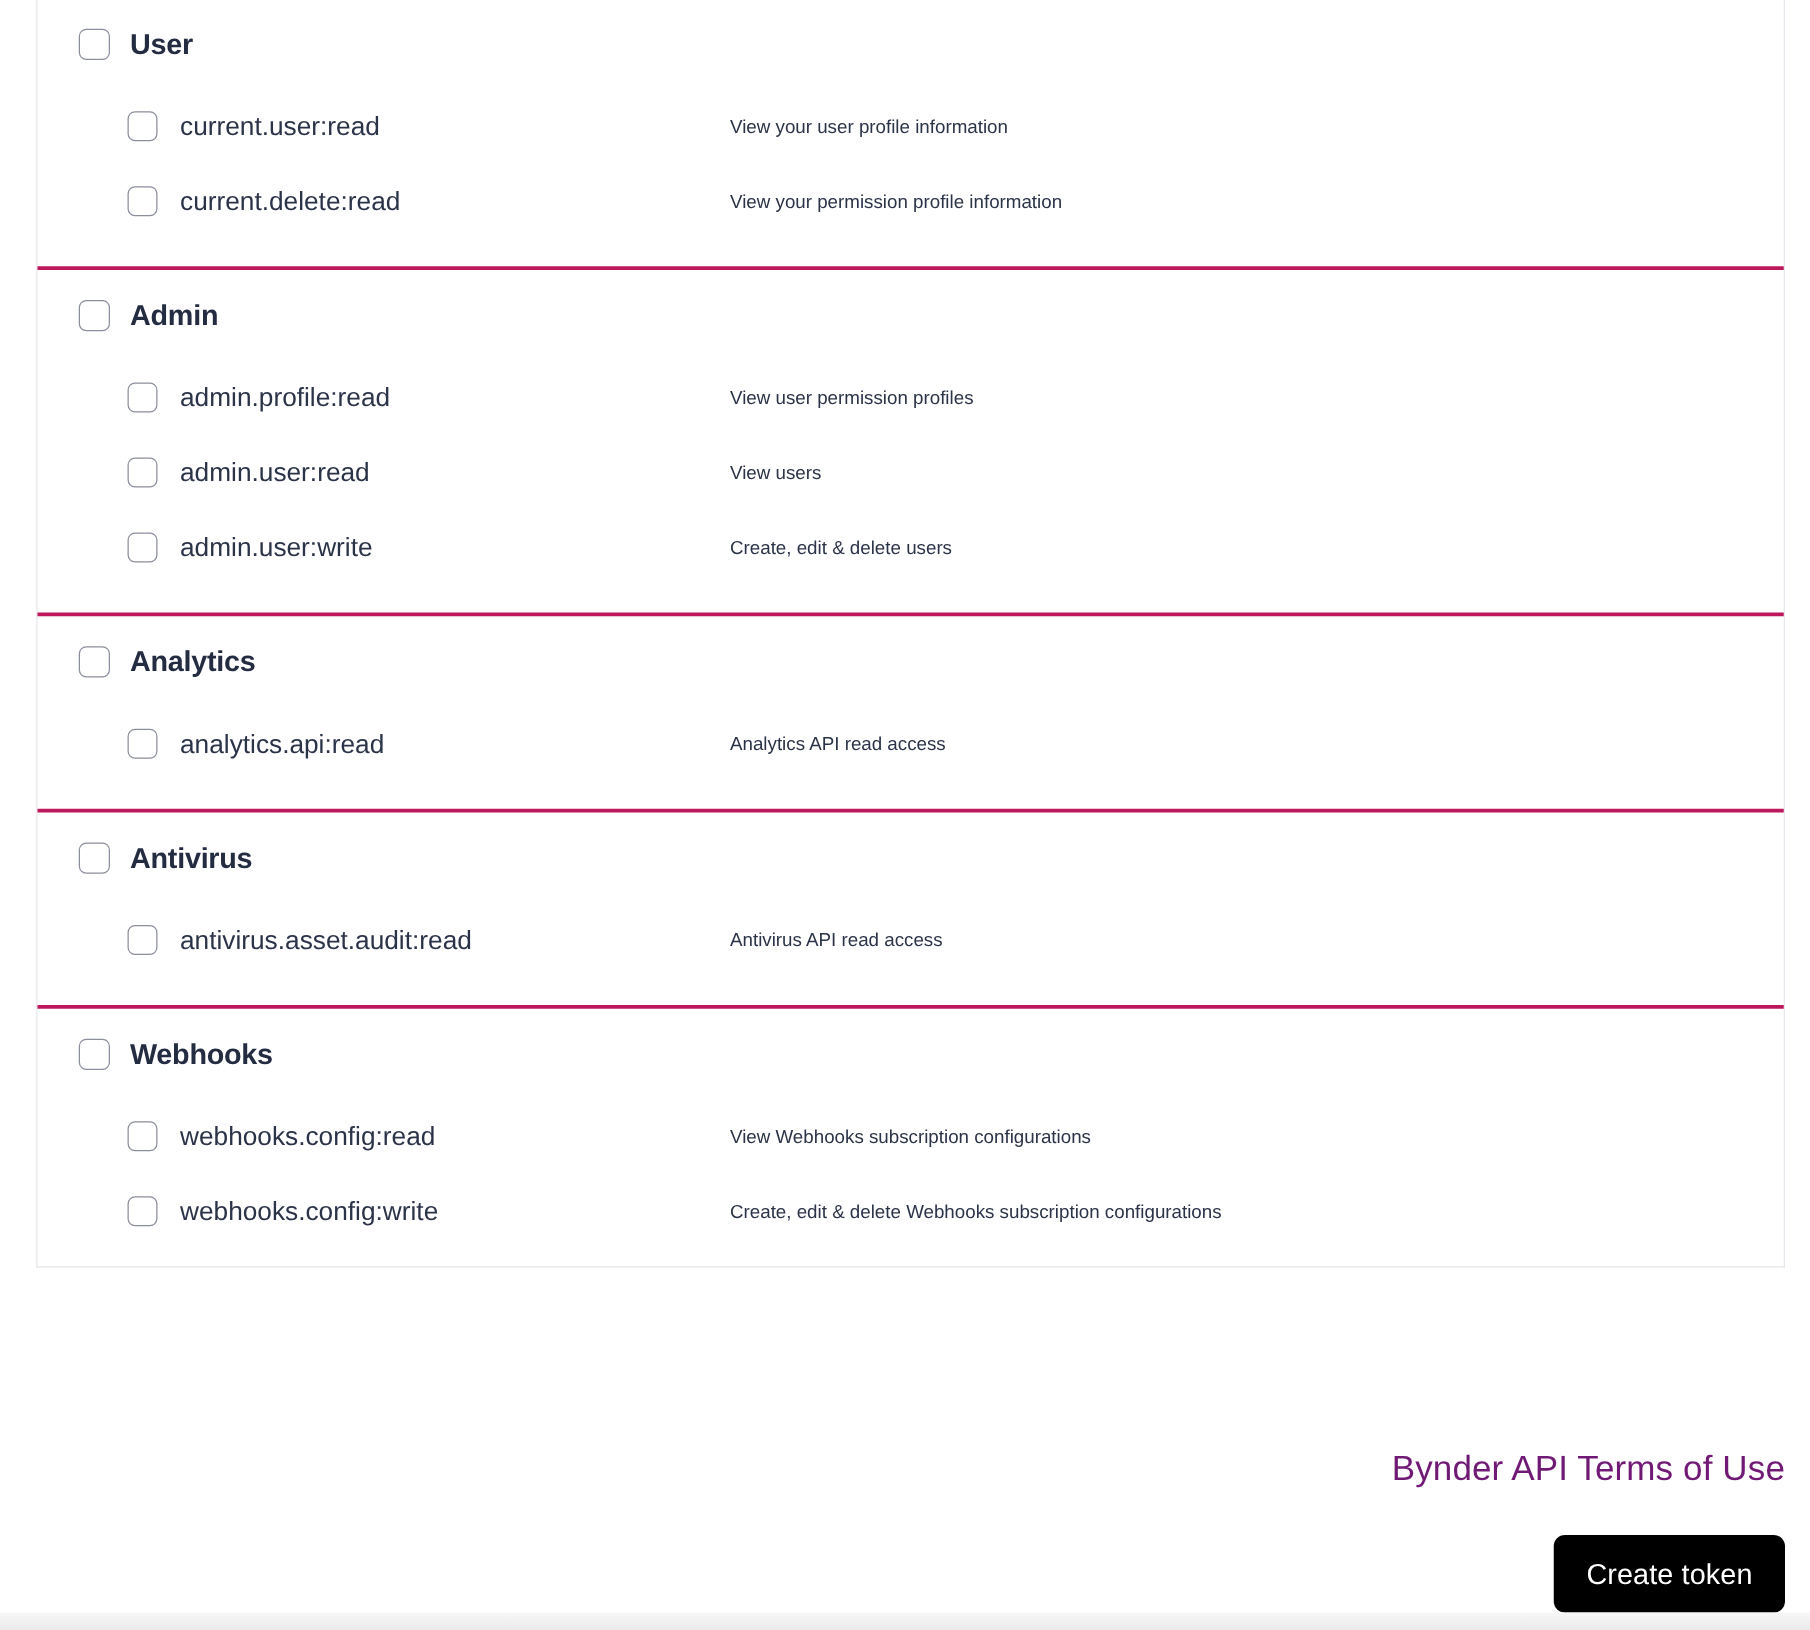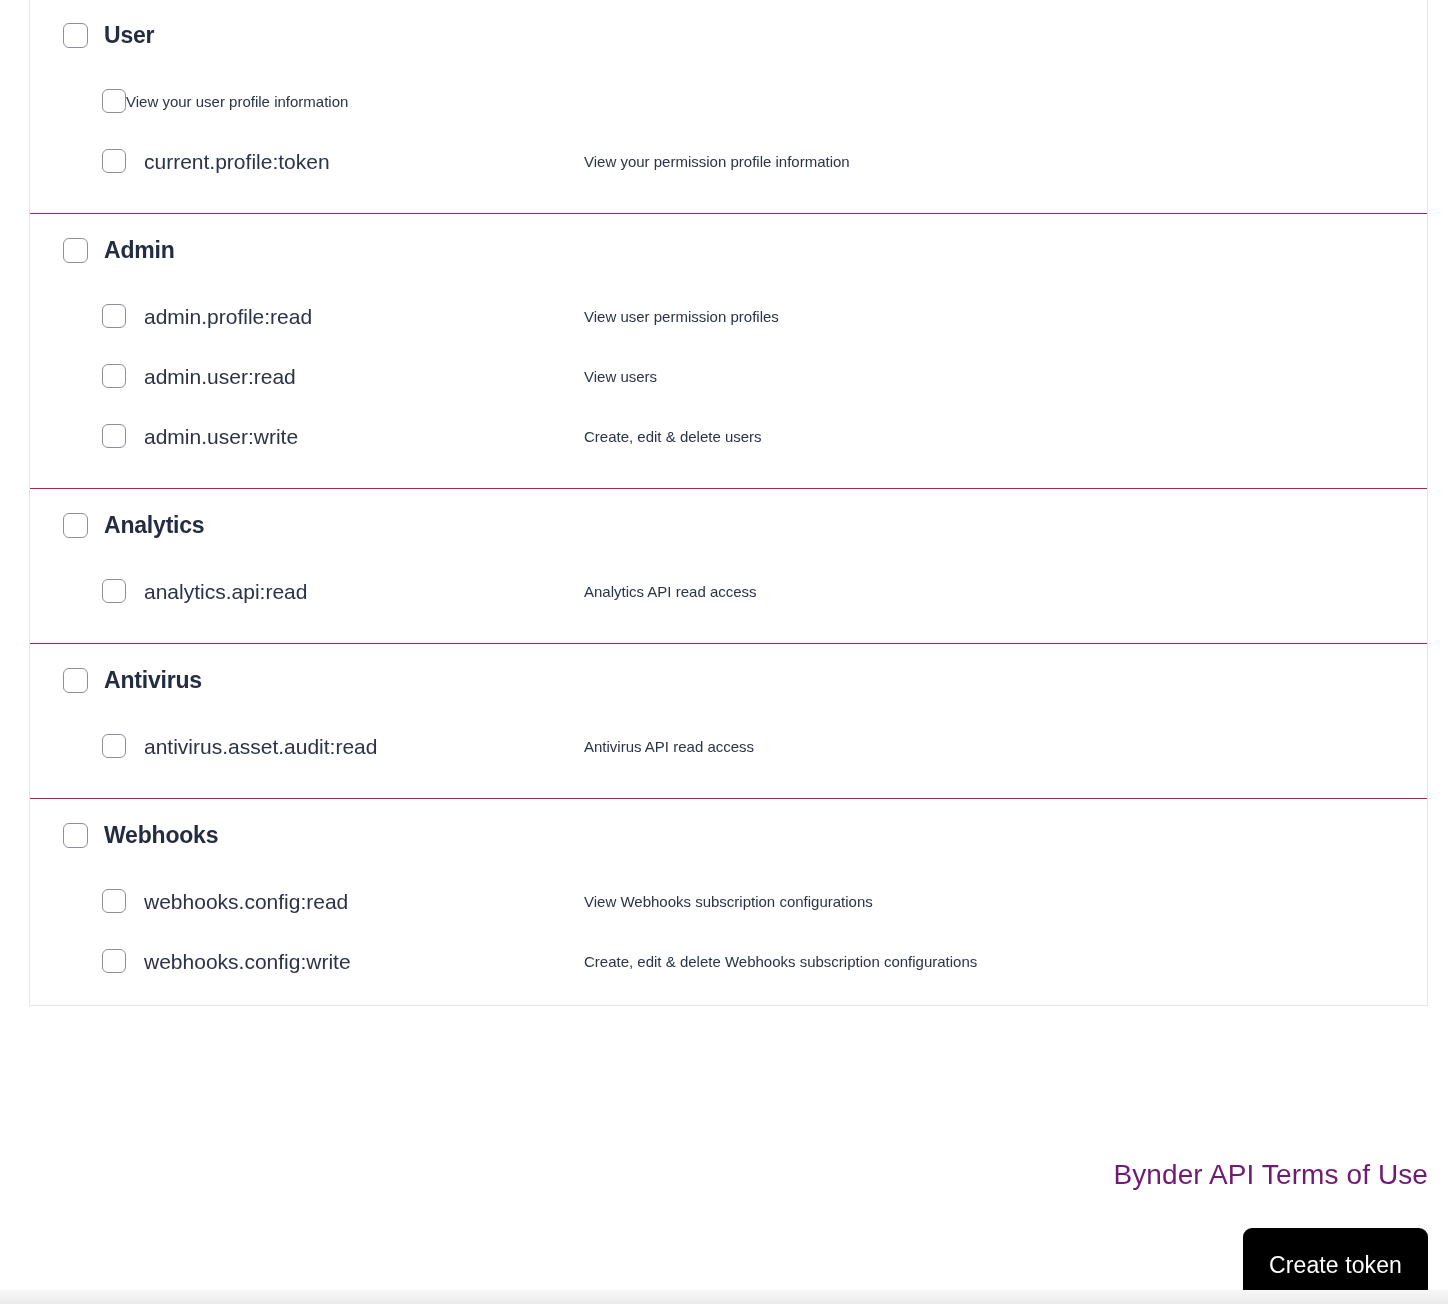--- a/index.html
+++ b/index.html
@@ -23,21 +23,21 @@
     position: absolute;
     left: 29px;
     top: -1px;
     width: 1399px;
     border: 1px solid #e4e6ec;
     border-top: none;
     background: #ffffff;
   }
 
   .scope-section {
-    border-bottom: 1px solid #be185d;
+    border-bottom: 3px solid #be185d;
     padding: 0;
   }
   .scope-section:last-child { border-bottom: none; }
 
   .group-row {
     display: flex;
     align-items: center;
     padding-left: 33px;
     height: 72px;
   }
@@ -102,21 +102,21 @@
     text-decoration: none;
     line-height: 1;
     white-space: nowrap;
     letter-spacing: 0.1px;
   }
 
   .create-btn {
     position: absolute;
     right: 20px;
     top: 1228px;
-    height: 75px;
+    height: 62px;
     padding: 0 26px;
     background: #000000;
     color: #ffffff;
     border: none;
     border-radius: 9px;
     font-size: 23px;
     font-family: "Liberation Sans", "DejaVu Sans", sans-serif;
     letter-spacing: 0.1px;
     cursor: pointer;
     display: flex;
@@ -138,25 +138,26 @@
 
 <div class="scopes-card">
 
   <div class="scope-section">
     <div class="group-row">
       <span class="cbox"></span>
       <span class="group-title">User</span>
     </div>
     <div class="scope-row">
       <span class="cbox child"></span>
+      <span class="scope-name">current.user:read</span>
       <span class="scope-desc">View your user profile information</span>
     </div>
     <div class="scope-row">
       <span class="cbox child"></span>
-      <span class="scope-name">current.profile:token</span>
+      <span class="scope-name">current.delete:read</span>
       <span class="scope-desc">View your permission profile information</span>
     </div>
     <div class="section-pad-bottom"></div>
   </div>
 
   <div class="scope-section">
     <div class="group-row">
       <span class="cbox"></span>
       <span class="group-title">Admin</span>
     </div>

